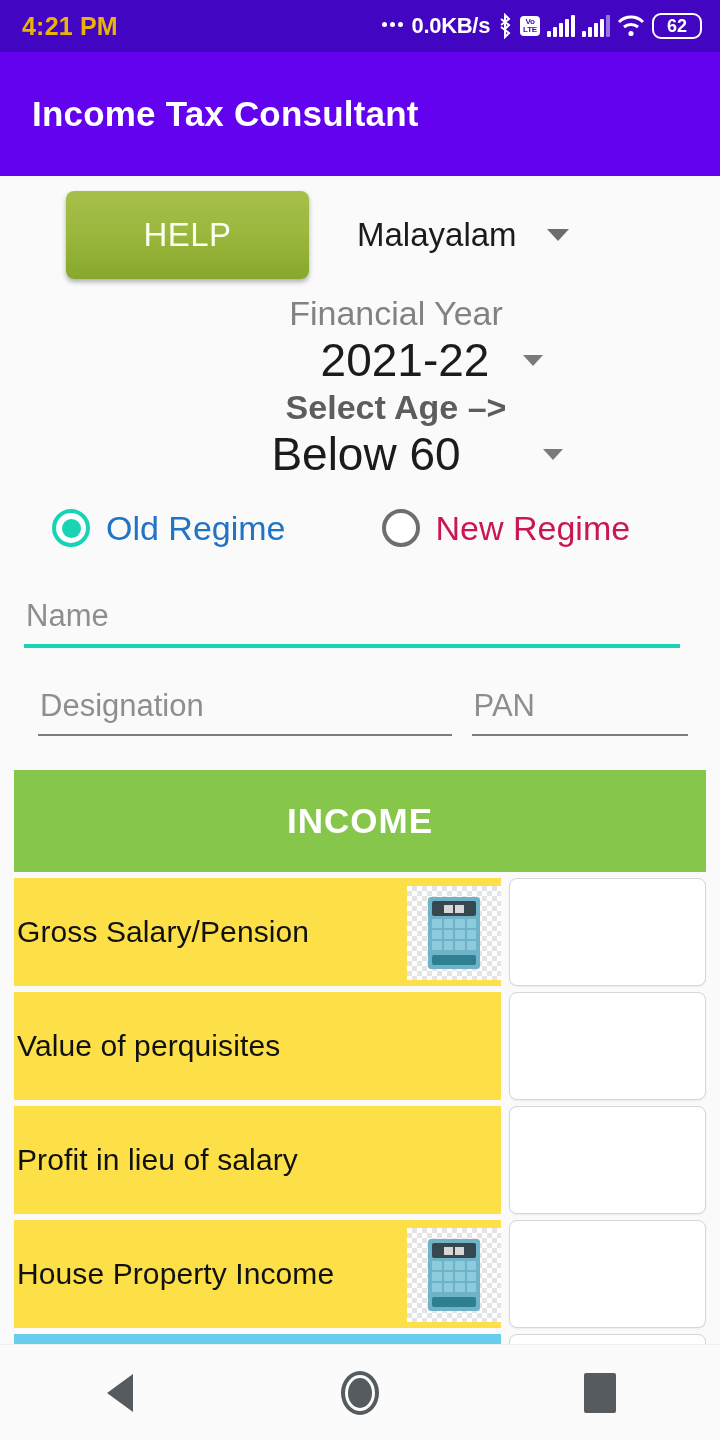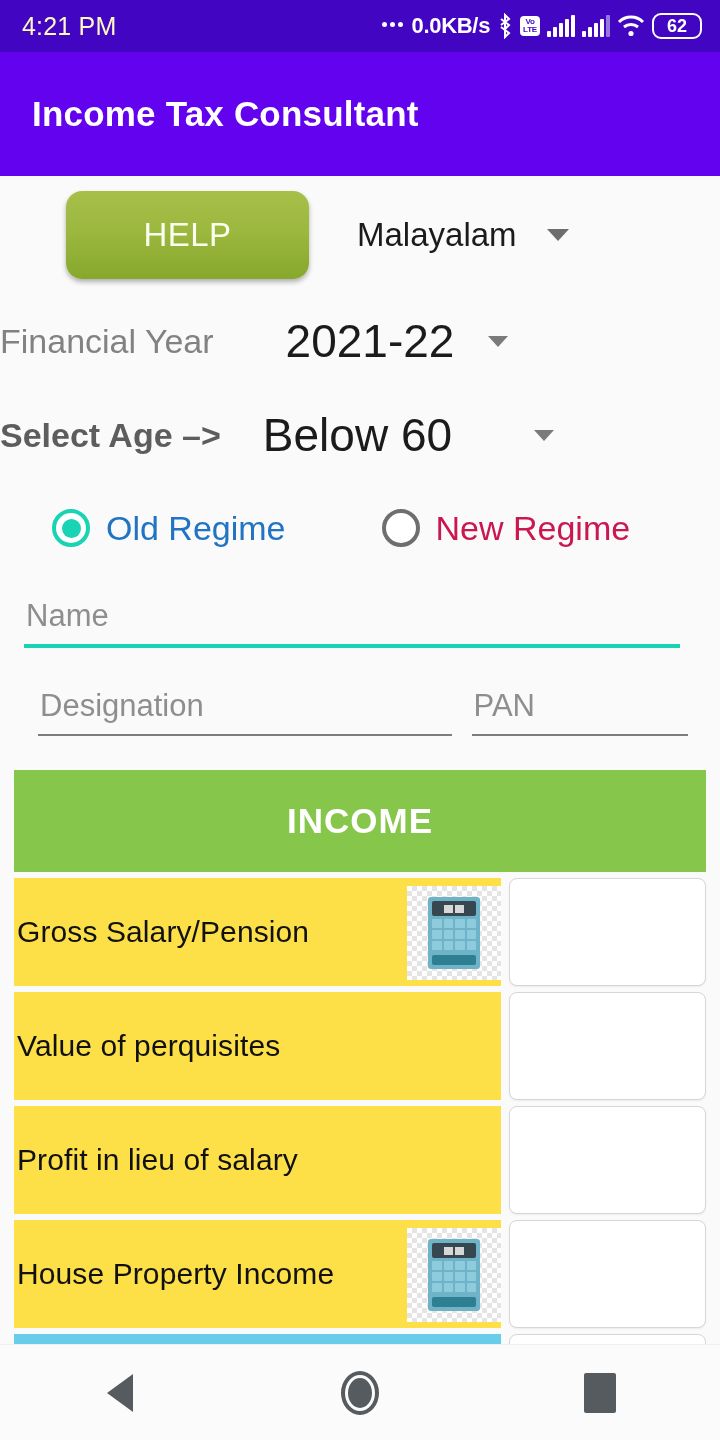--- a/index.html
+++ b/index.html
@@ -25,23 +25,23 @@
   .status-bar {
     height: 52px;
     background: #4206c2;
     display: flex;
     align-items: center;
     justify-content: space-between;
     padding: 0 18px 0 22px;
     flex: none;
   }
   .status-clock {
-    color: #fef9c3;
+    color: #eab308;
     font-size: 25px;
-    font-weight: normal;
+    font-weight: bold;
     letter-spacing: 0.2px;
     text-align: center;
   }
   .status-right {
     display: flex;
     align-items: center;
     gap: 7px;
   }
   .status-dots {
     display: flex;
@@ -133,21 +133,21 @@
 
   .row-help {
     height: 118px;
     display: flex;
     align-items: center;
     padding-left: 66px;
   }
   .help-btn {
     width: 243px;
     height: 88px;
-    border-radius: 16px;
+    border-radius: 8px;
     background: linear-gradient(180deg, #a6bf4a 0%, #9cb83e 45%, #86a82c 100%);
     border: none;
     box-shadow: 0 3px 5px rgba(0,0,0,0.30);
     color: #fbfff0;
     font-size: 33px;
     font-family: "Liberation Sans", sans-serif;
     letter-spacing: 0.5px;
     cursor: pointer;
     display: flex;
     align-items: center;
@@ -168,20 +168,22 @@
     border-left: 11px solid transparent;
     border-right: 11px solid transparent;
     border-top: 12px solid #6d6d6d;
     margin-left: 30px;
   }
 
   .row-fy, .row-age {
     height: 94px;
     display: flex;
     align-items: center;
+    padding-left: 72px;
+    flex-direction: column;
   }
   .lbl-grey {
     color: #828282;
     font-size: 34px;
   }
   .lbl-dark {
     color: #5d5d5d;
     font-size: 34px;
     font-weight: bold;
   }

